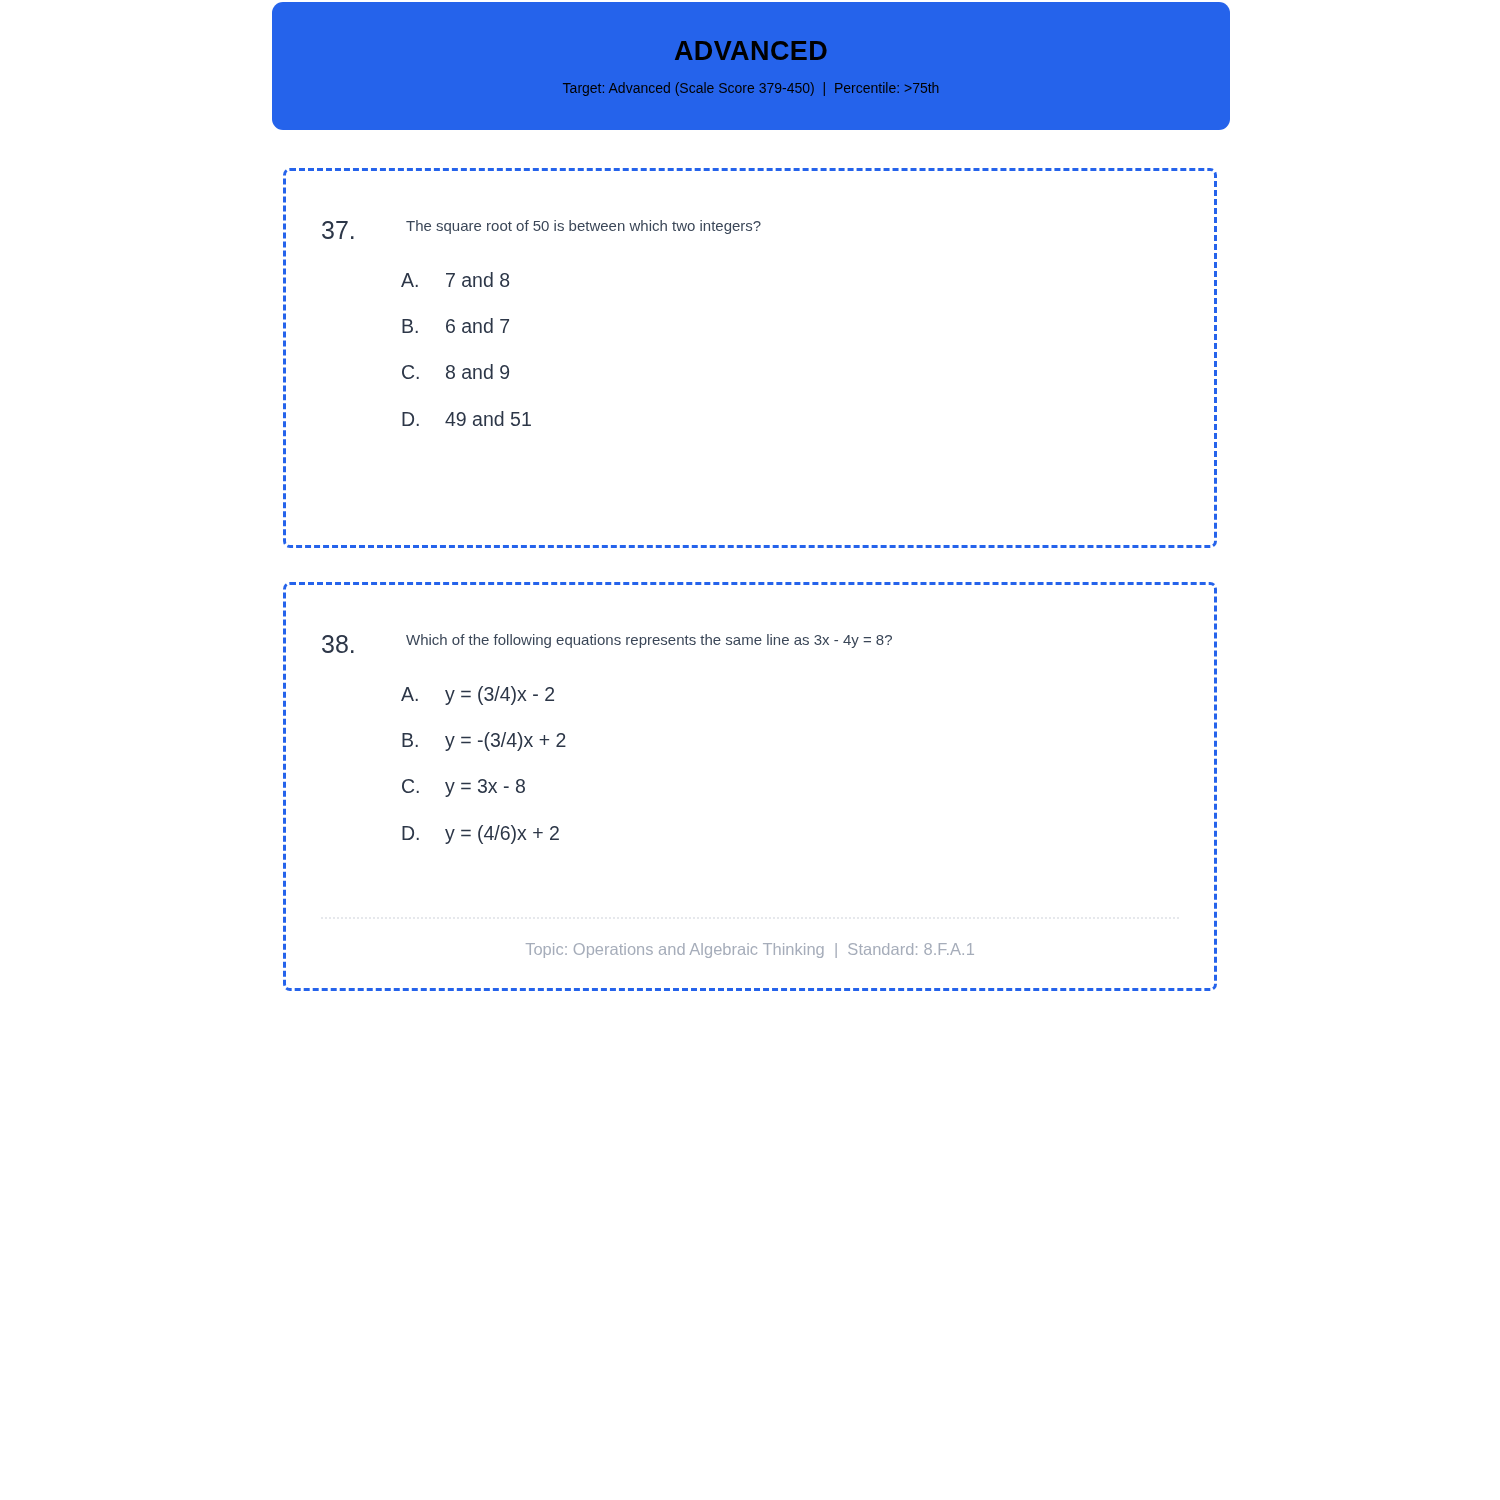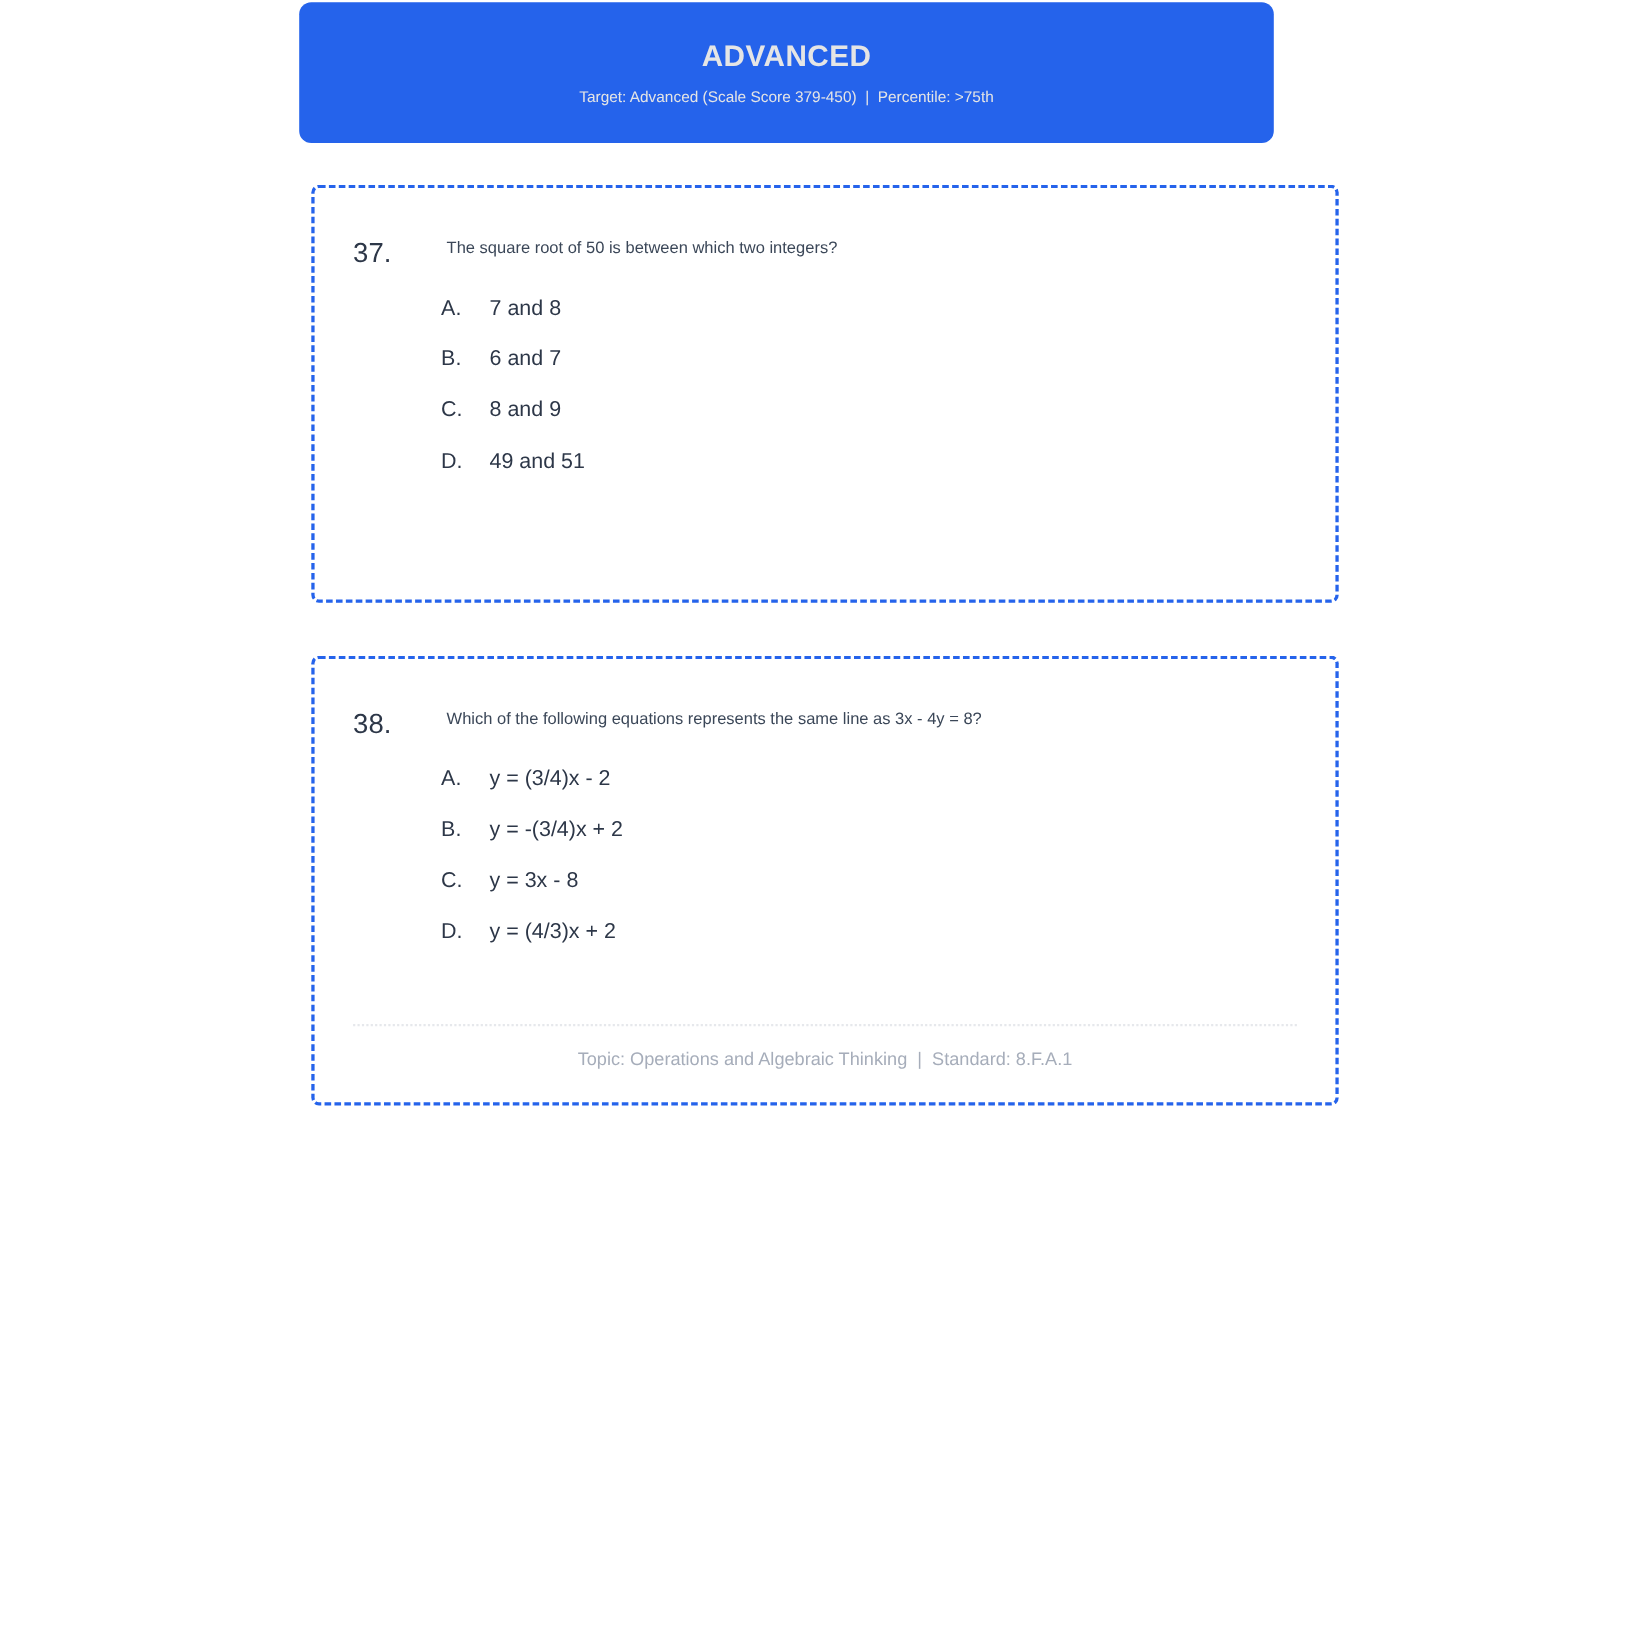--- a/index.html
+++ b/index.html
@@ -19,30 +19,30 @@
     height: 1500px;
     position: relative;
     box-sizing: border-box;
   }
 
   
   .banner {
     position: absolute;
     left: 272px;
     top: 2px;
-    width: 886px;
+    width: 958px;
     height: 128px;
     background: #2563eb;
     border-radius: 11px;
     box-sizing: border-box;
     display: flex;
     flex-direction: column;
     align-items: center;
     justify-content: center;
-    color: #e5e5e5;
+    color: #000000;
   }
   .banner-title {
     font-size: 27px;
     font-weight: bold;
     letter-spacing: 0.4px;
     line-height: 1.2;
     margin-bottom: 12px;
   }
   .banner-sub {
     font-size: 14px;
@@ -55,21 +55,21 @@
   .card {
     position: absolute;
     left: 283px;
     width: 934px;
     box-sizing: border-box;
     border: 3px dashed #2563eb;
     border-radius: 7px;
     background: #ffffff;
   }
   #card-0 { top: 168px; height: 380px; }
-  #card-1 { top: 596px; height: 409px; }
+  #card-1 { top: 582px; height: 409px; }
 
   .card-inner {
     padding: 42px 35px 0 35px;
     box-sizing: border-box;
     height: 100%;
     display: flex;
     flex-direction: column;
   }
 
   .q-head {
@@ -196,21 +196,21 @@
         <div class="option">
           <span class="opt-letter">B.</span>
           <span class="opt-text">y = -(3/4)x + 2</span>
         </div>
         <div class="option">
           <span class="opt-letter">C.</span>
           <span class="opt-text">y = 3x - 8</span>
         </div>
         <div class="option">
           <span class="opt-letter">D.</span>
-          <span class="opt-text">y = (4/3)x + 2</span>
+          <span class="opt-text">y = (4/6)x + 2</span>
         </div>
       </div>
       <div class="card-foot">
         <div class="divider"></div>
         <div class="meta">Topic: Operations and Algebraic Thinking  |  Standard: 8.F.A.1</div>
       </div>
     </div>
   </div>
 
 

